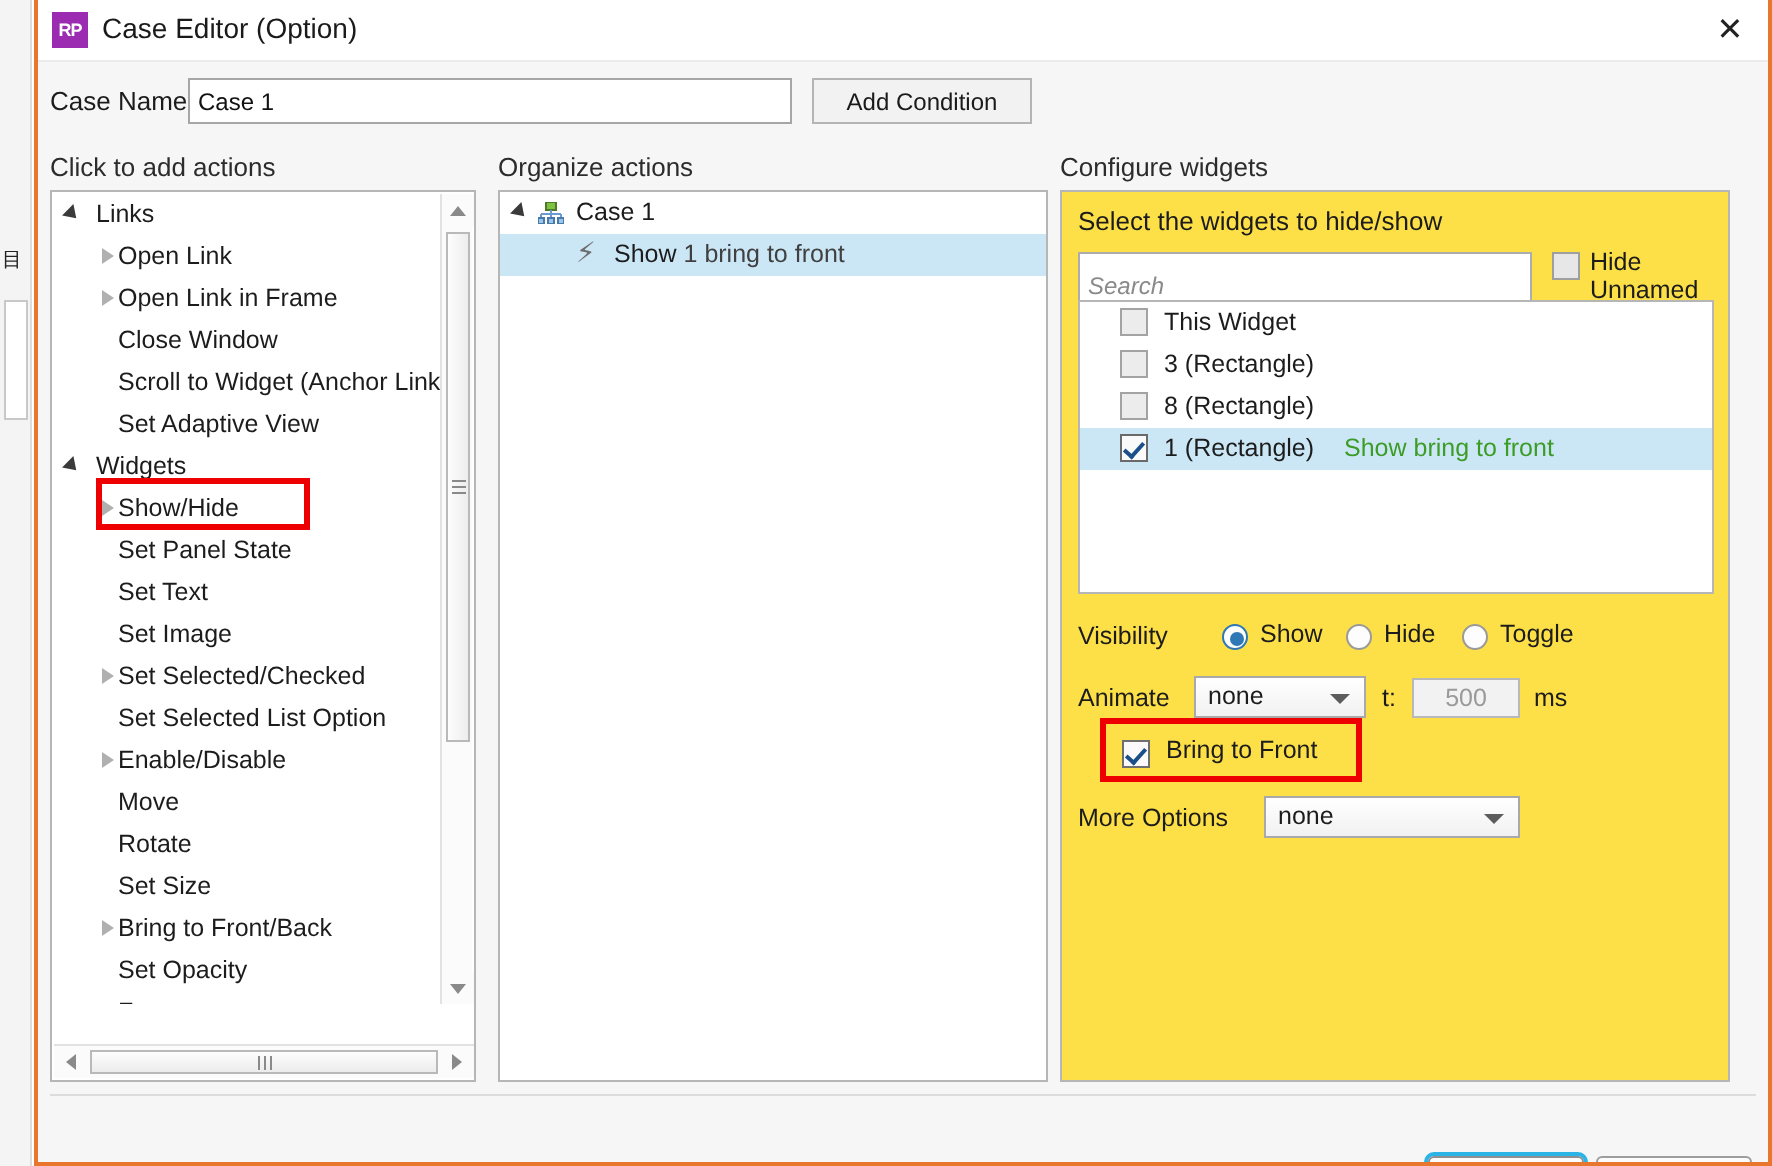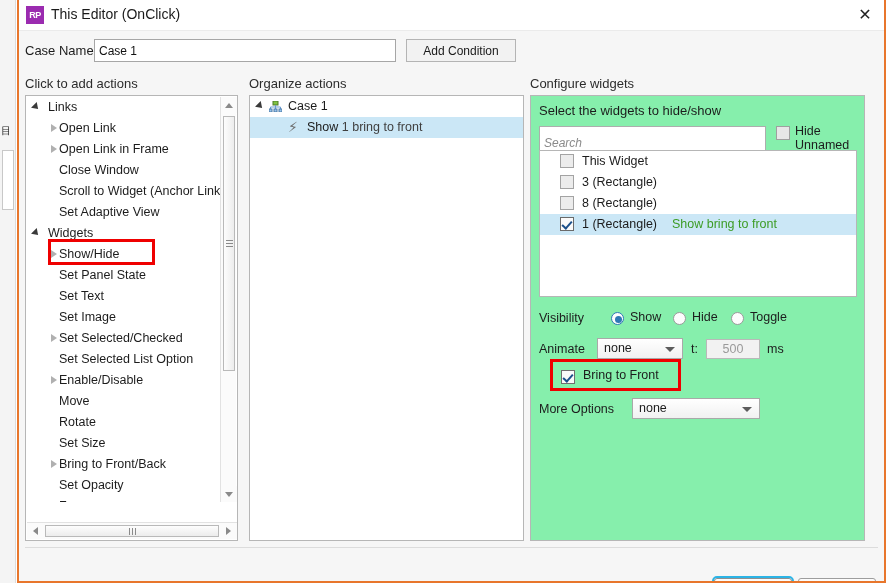--- a/index.html
+++ b/index.html
@@ -141,21 +141,21 @@
 
   
   .panel {
     position: absolute;
     background: #ffffff;
     border: 1px solid #b6b6b6;
   }
   .panel-left  { left: 6px;   top: 64px; width: 213px; height: 446px; }
   .panel-mid   { left: 230px; top: 64px; width: 275px; height: 446px; }
   .panel-right { left: 511px; top: 64px; width: 335px; height: 446px;
-                 background: #86efac; }
+                 background: #fde047; }
 
   
   .tree-left {
     position: absolute; left: 1px; top: 1px;
     width: 194px; height: 405px;
     overflow: hidden; background: #fff;
   }
   .tnode {
     position: relative; height: 21px; line-height: 21px;
     font-size: 12.5px; color: #1c1c1c; white-space: nowrap;
@@ -418,21 +418,21 @@
   </div>
 
   <div class="bg-bottom-chk"></div>
   <div class="bg-bottom-ref">Reference Page</div>
 </div>
 
 <div id="dialog">
 
   <div class="titlebar">
     <div class="title-icon">RP</div>
-    <div class="title-text">This Editor (OnClick)</div>
+    <div class="title-text">Case Editor (Option)</div>
     <div class="title-close">✕</div>
   </div>
 
   <div class="body-area">
 
     <div class="lbl-casename">Case Name</div>
     <input class="input-casename" value="Case 1" style="">
     <button class="btn-addcond">Add Condition</button>
 
     <div class="col-head head-left">Click to add actions</div>

